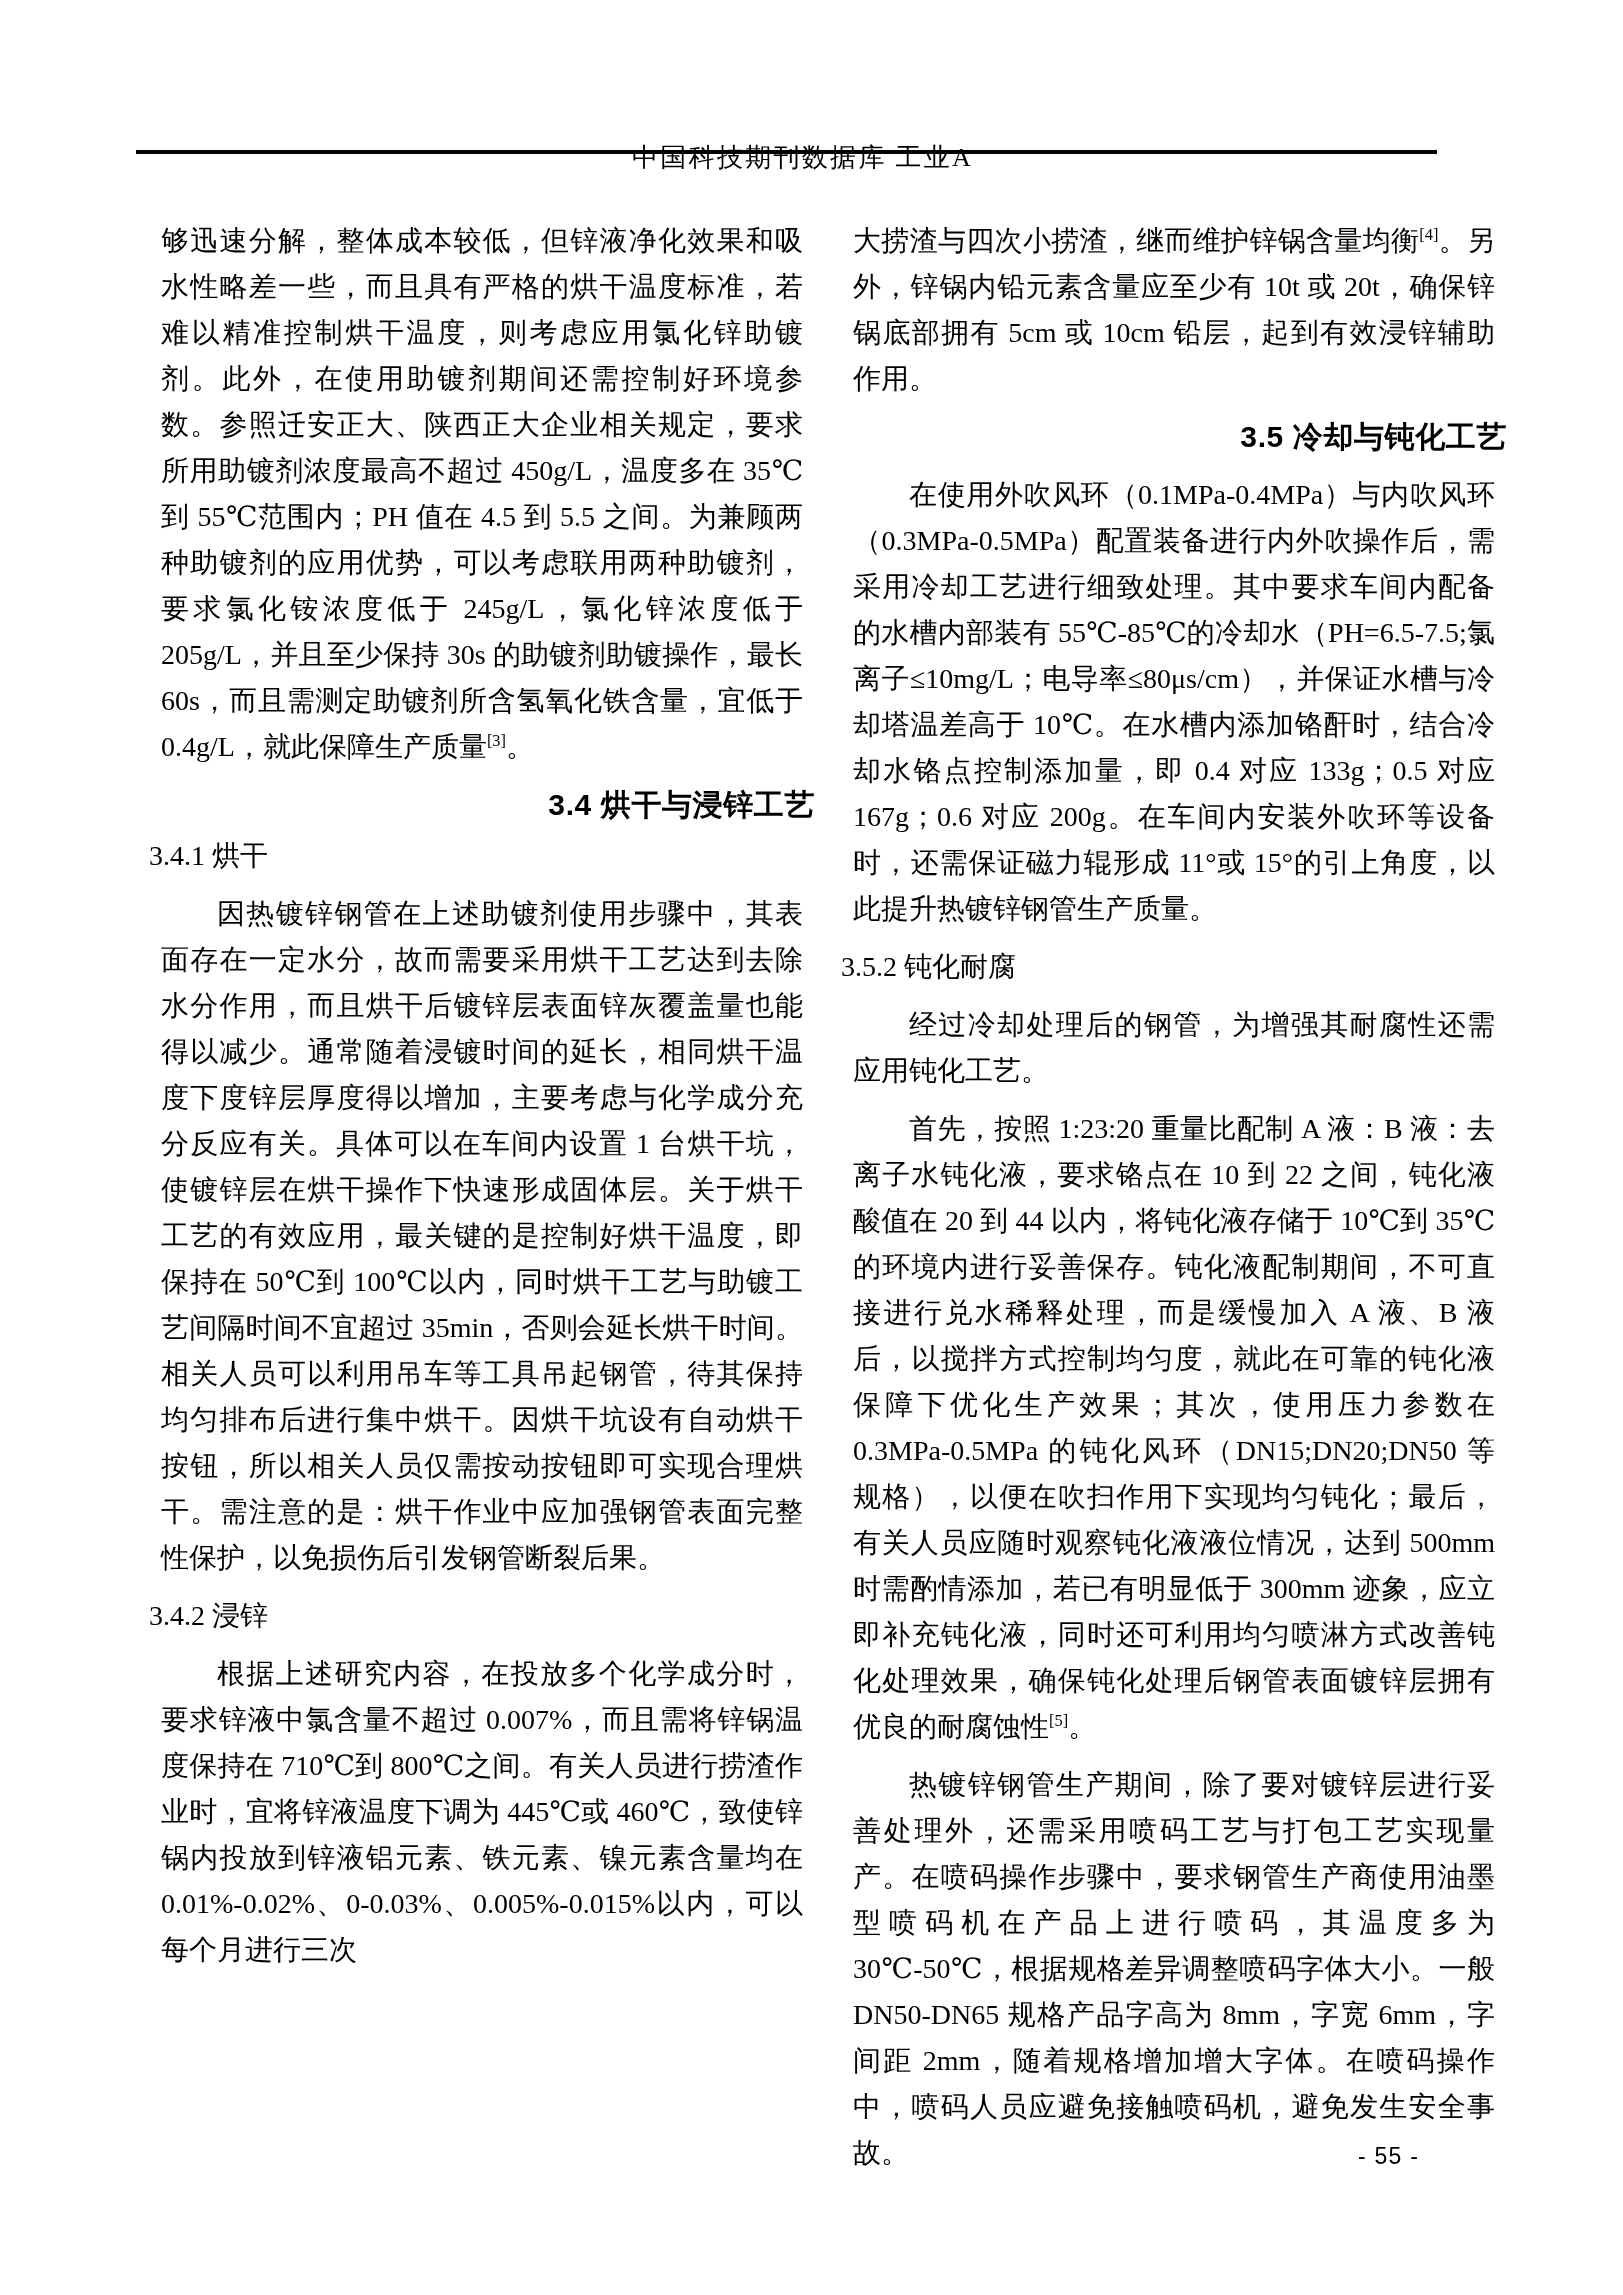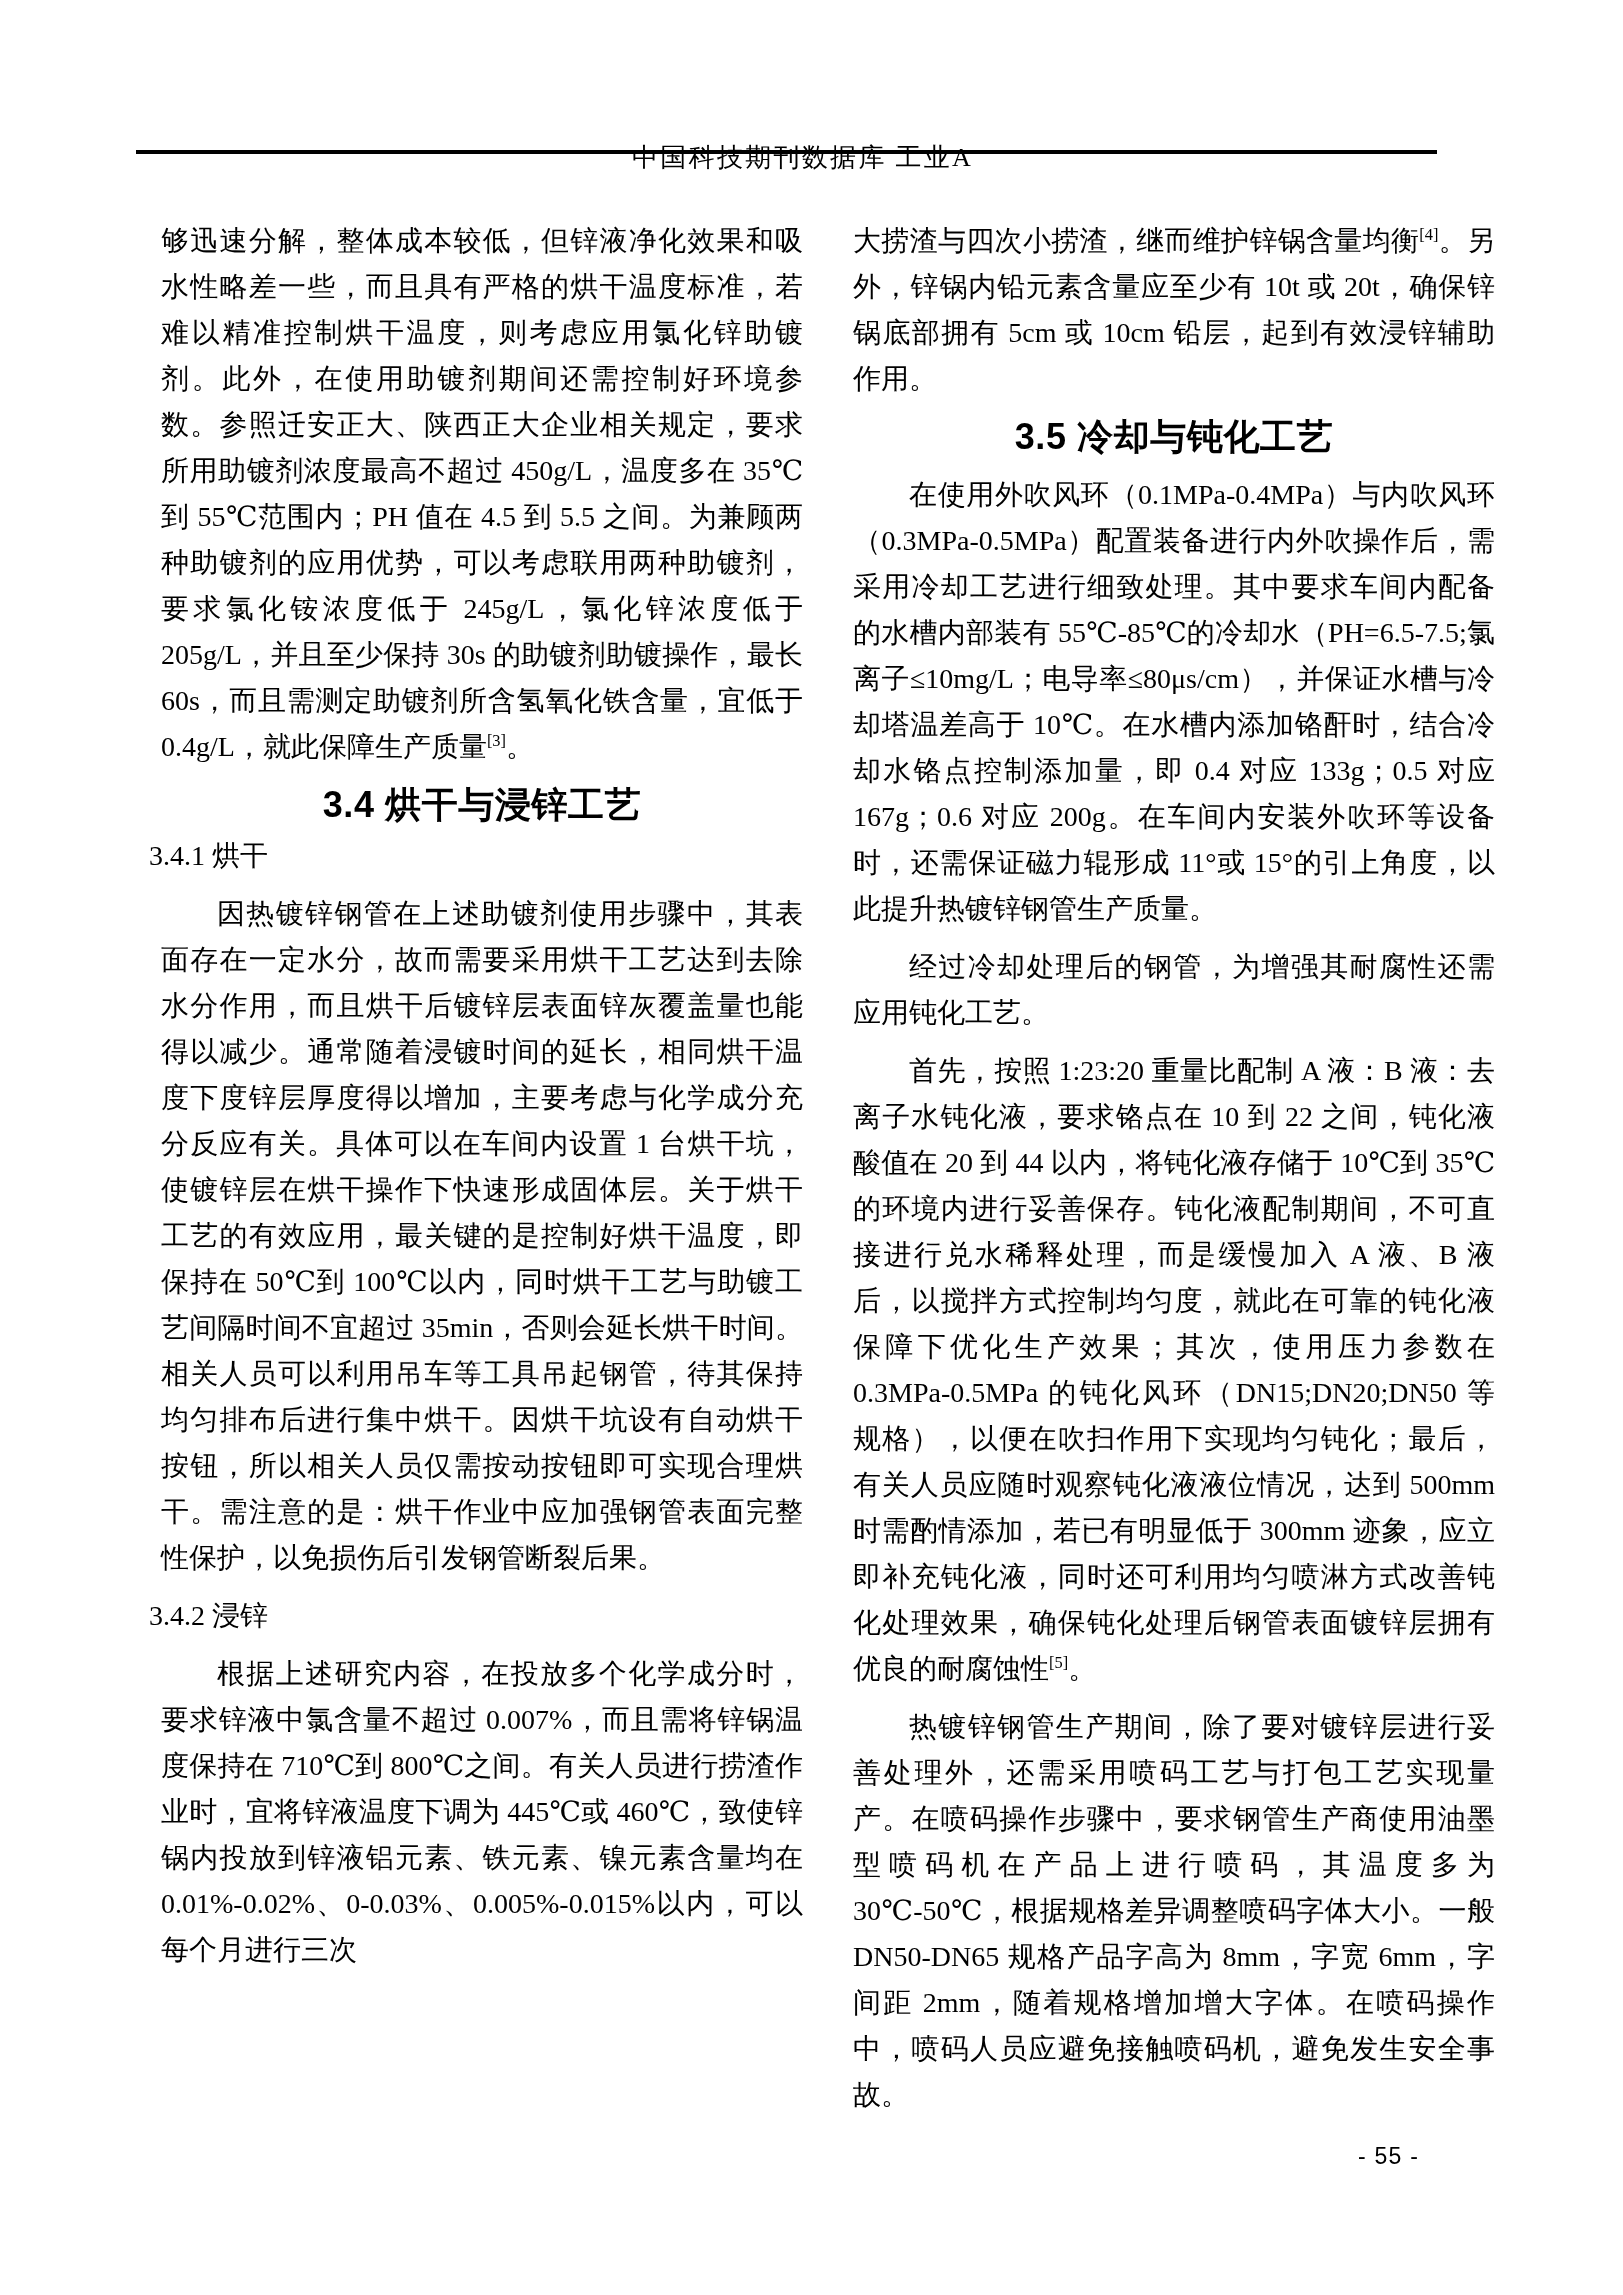--- a/index.html
+++ b/index.html
@@ -46,25 +46,25 @@
   }
   .column p.p {
     margin: 12px;
     font-size: 28px;
     line-height: 46px;
     overflow-wrap: break-word;
   }
   .column p.p.indent { text-indent: 2em; }
   .column h2.h2 {
     margin: 5.8px 0 4.7px 0;
-    font-size: 36px;
+    font-size: 30px;
     line-height: 46px;
     font-weight: 700;
     font-family: "Liberation Sans", "DejaVu Sans", sans-serif;
-    text-align: center;
+    text-align: right;
     letter-spacing: 0.6px;
   }
   .column h3.h3 {
     margin: 2.3px 0 2.3px 0;
     font-size: 28px;
     line-height: 46px;
     font-weight: 400;
     text-align: left;
   }
   .column sup {
@@ -97,20 +97,21 @@
         <h2 class="h2">3.4 烘干与浸锌工艺</h2>
         <h3 class="h3">3.4.1 烘干</h3>
         <p class="p indent">因热镀锌钢管在上述助镀剂使用步骤中，其表面存在一定水分，故而需要采用烘干工艺达到去除水分作用，而且烘干后镀锌层表面锌灰覆盖量也能得以减少。通常随着浸镀时间的延长，相同烘干温度下度锌层厚度得以增加，主要考虑与化学成分充分反应有关。具体可以在车间内设置 1 台烘干坑，使镀锌层在烘干操作下快速形成固体层。关于烘干工艺的有效应用，最关键的是控制好烘干温度，即保持在 50℃到 100℃以内，同时烘干工艺与助镀工艺间隔时间不宜超过 35min，否则会延长烘干时间。相关人员可以利用吊车等工具吊起钢管，待其保持均匀排布后进行集中烘干。因烘干坑设有自动烘干按钮，所以相关人员仅需按动按钮即可实现合理烘干。需注意的是：烘干作业中应加强钢管表面完整性保护，以免损伤后引发钢管断裂后果。</p>
         <h3 class="h3">3.4.2 浸锌</h3>
         <p class="p indent">根据上述研究内容，在投放多个化学成分时，要求锌液中氯含量不超过 0.007%，而且需将锌锅温度保持在 710℃到 800℃之间。有关人员进行捞渣作业时，宜将锌液温度下调为 445℃或 460℃，致使锌锅内投放到锌液铝元素、铁元素、镍元素含量均在 0.01%-0.02%、0-0.03%、0.005%-0.015%以内，可以每个月进行三次</p>
       </div>
     <div class="column">
         <p class="p">大捞渣与四次小捞渣，继而维护锌锅含量均衡<sup>[4]</sup>。另外，锌锅内铅元素含量应至少有 10t 或 20t，确保锌锅底部拥有 5cm 或 10cm 铅层，起到有效浸锌辅助作用。</p>
         <h2 class="h2">3.5 冷却与钝化工艺</h2>
         <p class="p indent">在使用外吹风环（0.1MPa-0.4MPa）与内吹风环（0.3MPa-0.5MPa）配置装备进行内外吹操作后，需采用冷却工艺进行细致处理。其中要求车间内配备的水槽内部装有 55℃-85℃的冷却水（PH=6.5-7.5;氯离子≤10mg/L；电导率≤80μs/cm），并保证水槽与冷却塔温差高于 10℃。在水槽内添加铬酐时，结合冷却水铬点控制添加量，即 0.4 对应 133g；0.5 对应 167g；0.6 对应 200g。在车间内安装外吹环等设备时，还需保证磁力辊形成 11°或 15°的引上角度，以此提升热镀锌钢管生产质量。</p>
+        <h3 class="h3">3.5.2 钝化耐腐</h3>
         <p class="p indent">经过冷却处理后的钢管，为增强其耐腐性还需应用钝化工艺。</p>
         <p class="p indent">首先，按照 1:23:20 重量比配制 A 液：B 液：去离子水钝化液，要求铬点在 10 到 22 之间，钝化液酸值在 20 到 44 以内，将钝化液存储于 10℃到 35℃的环境内进行妥善保存。钝化液配制期间，不可直接进行兑水稀释处理，而是缓慢加入 A 液、B 液后，以搅拌方式控制均匀度，就此在可靠的钝化液保障下优化生产效果；其次，使用压力参数在 0.3MPa-0.5MPa 的钝化风环（DN15;DN20;DN50 等规格），以便在吹扫作用下实现均匀钝化；最后，有关人员应随时观察钝化液液位情况，达到 500mm 时需酌情添加，若已有明显低于 300mm 迹象，应立即补充钝化液，同时还可利用均匀喷淋方式改善钝化处理效果，确保钝化处理后钢管表面镀锌层拥有优良的耐腐蚀性<sup>[5]</sup>。</p>
         <p class="p indent">热镀锌钢管生产期间，除了要对镀锌层进行妥善处理外，还需采用喷码工艺与打包工艺实现量产。在喷码操作步骤中，要求钢管生产商使用油墨型喷码机在产品上进行喷码，其温度多为 30℃-50℃，根据规格差异调整喷码字体大小。一般 DN50-DN65 规格产品字高为 8mm，字宽 6mm，字间距 2mm，随着规格增加增大字体。在喷码操作中，喷码人员应避免接触喷码机，避免发生安全事故。</p>
       </div>
   </div>
 
   <div class="page-footer">
     <span>- 55 -</span>
   </div>
 </div>

